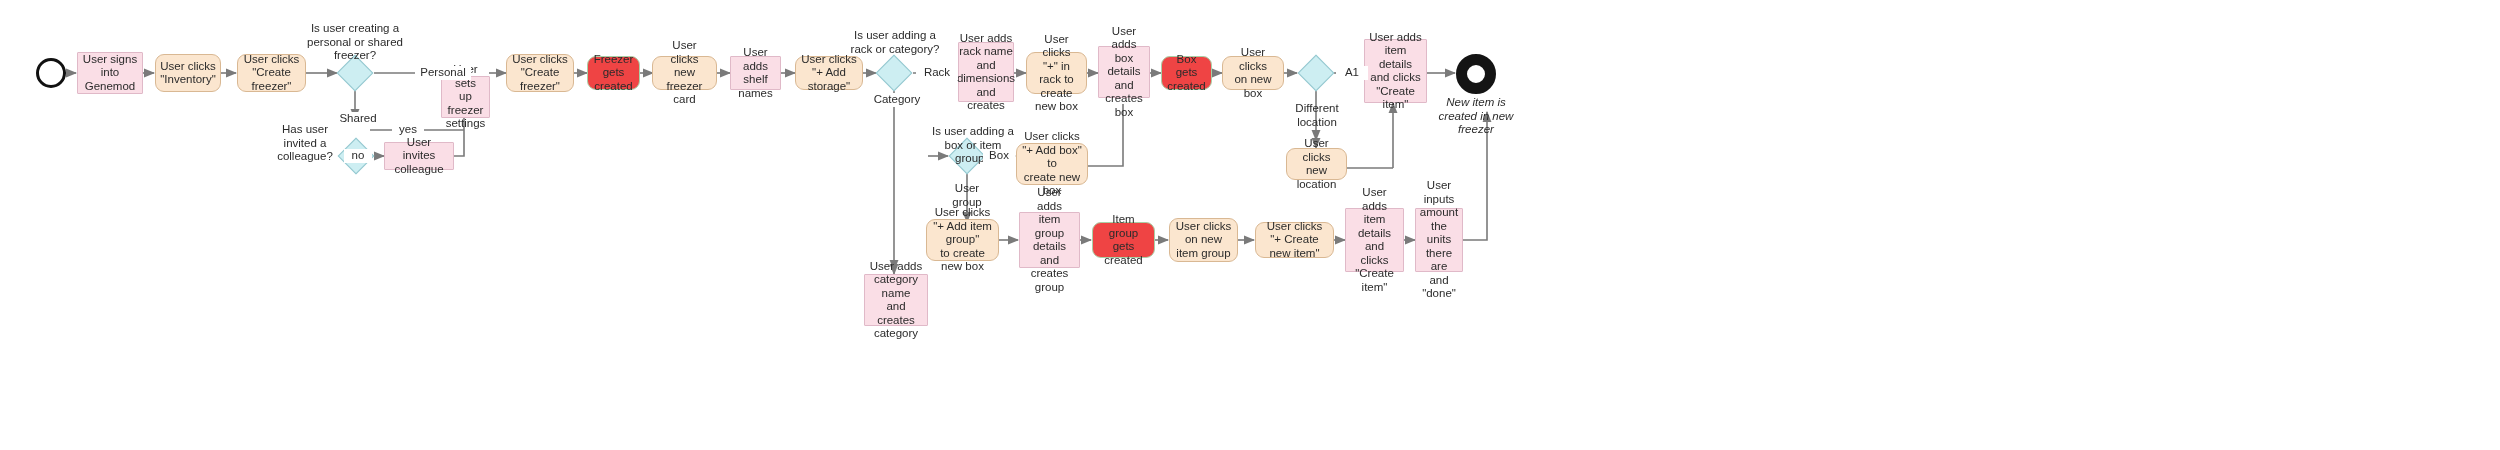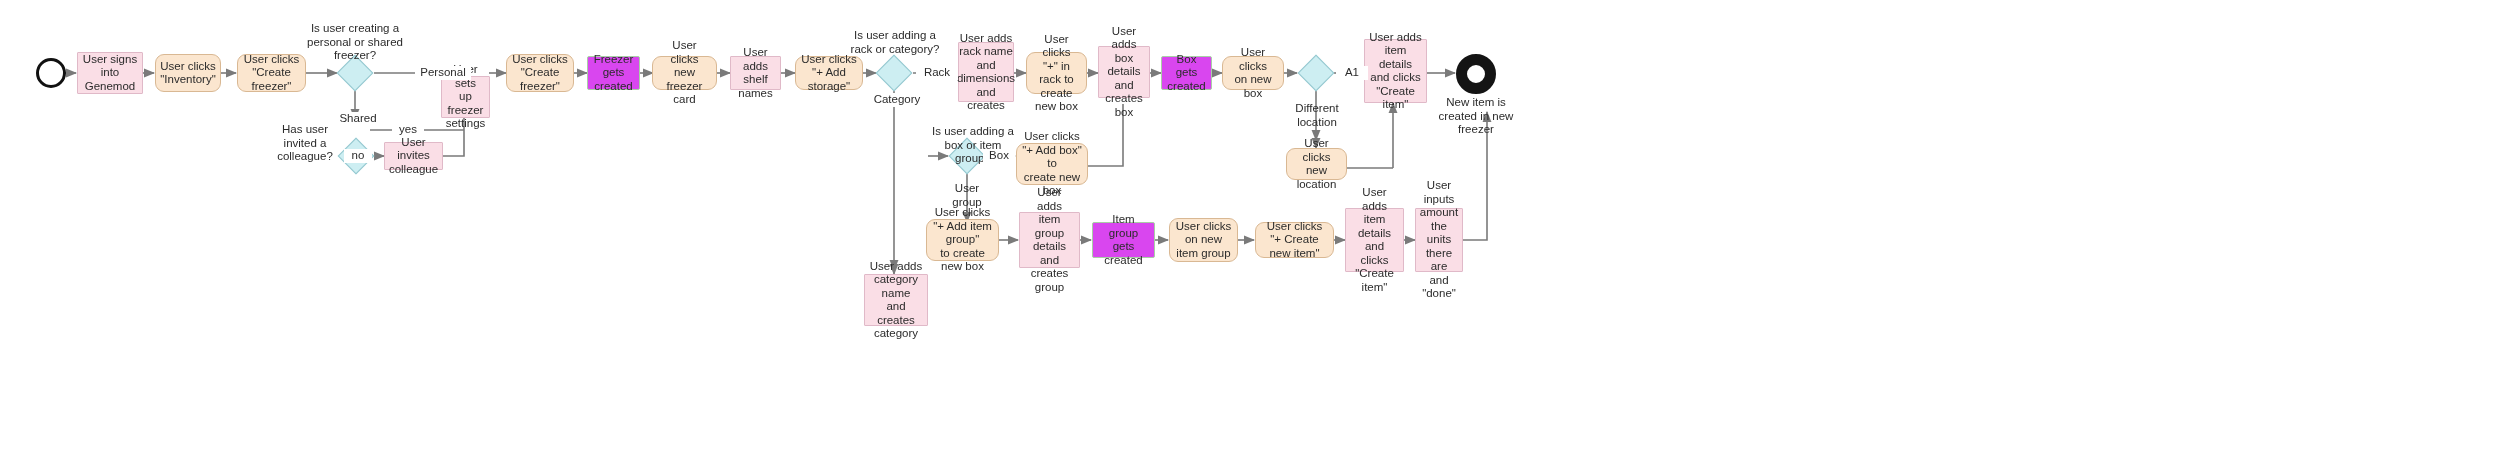--- a/index.html
+++ b/index.html
@@ -59,23 +59,23 @@
     border-radius: 9px;
   }
   
   .n-data {
     background: #fadee6;
     border: 1px solid #e0b9c8;
     border-radius: 1px;
   }
   
   .n-result {
-    background: #d946ef;
+    background: #ef4444;
     border: 1px solid #a9cfa6;
-    border-radius: 2px;
+    border-radius: 9px;
   }
 
   
   .diamond {
     position: absolute;
     background: #cdeef2;
     border: 1px solid #94c7cf;
     transform: rotate(45deg);
     box-sizing: border-box;
   }
@@ -196,21 +196,21 @@
 
       <path d="M 1462 240 L 1487 240 L 1487 130"></path>
     </g>
     <g stroke="#7a7a7a" stroke-width="1.6" fill="none" marker-end="url(#arrow)">
       <path d="M 1487 130 L 1487 112"></path>
     </g>
   </svg>
 
   <div class="term-start" style="left:36px; top:58px; width:30px; height:30px;"></div>
   <div class="term-end" style="left:1456px; top:54px; width:40px; height:40px;"></div>
-  <div class="lbl" style="left:1420px; top:96px; width:112px;">New item is
+  <div class="lbl" style="left:1420px; top:96px; width:112px;font-style:italic;">New item is
 created in new
 freezer</div>
 
   <div class="node n-data" style="left:77px; top:52px; width:66px; height:42px;">User signs
 into
 Genemod</div>
 
   <div class="node n-action" style="left:155px; top:54px; width:66px; height:38px;">User clicks
 "Inventory"</div>
 
@@ -271,21 +271,21 @@
 personal or shared
 freezer?</div>
   <div class="lbl-edge" style="left:383px; top:66px; width:50px;margin-left:32px;">Personal</div>
   <div class="lbl-edge" style="left:331px; top:91px; width:48px;margin-top:21px;">Shared</div>
 
   <div class="diamond" style="left:343px; top:143px; width:26px; height:26px;"></div>
   <div class="lbl" style="left:268px; top:123px; width:74px;">Has user invited a
 colleague?</div>
   <div class="lbl-edge" style="left:392px; top:123px; width:26px;">yes</div>
   <div class="lbl-edge" style="left:344px; top:149px; width:22px;">no</div>
-  <div class="node n-data" style="left:384px; top:142px; width:59px; height:28px;">User invites
+  <div class="node n-data" style="left:384px; top:142px; width:70px; height:28px;">User invites
 colleague</div>
 
   <div class="diamond" style="left:881px; top:60px; width:26px; height:26px;"></div>
   <div class="lbl" style="left:846px; top:29px; width:98px;">Is user adding a
 rack or category?</div>
   <div class="lbl-edge" style="left:916px; top:66px; width:36px;">Rack</div>
   <div class="lbl-edge" style="left:869px; top:93px; width:50px;">Category</div>
 
   <div class="diamond" style="left:1303px; top:60px; width:26px; height:26px;"></div>
   <div class="lbl-edge" style="left:1336px; top:66px; width:26px;">A1</div>

